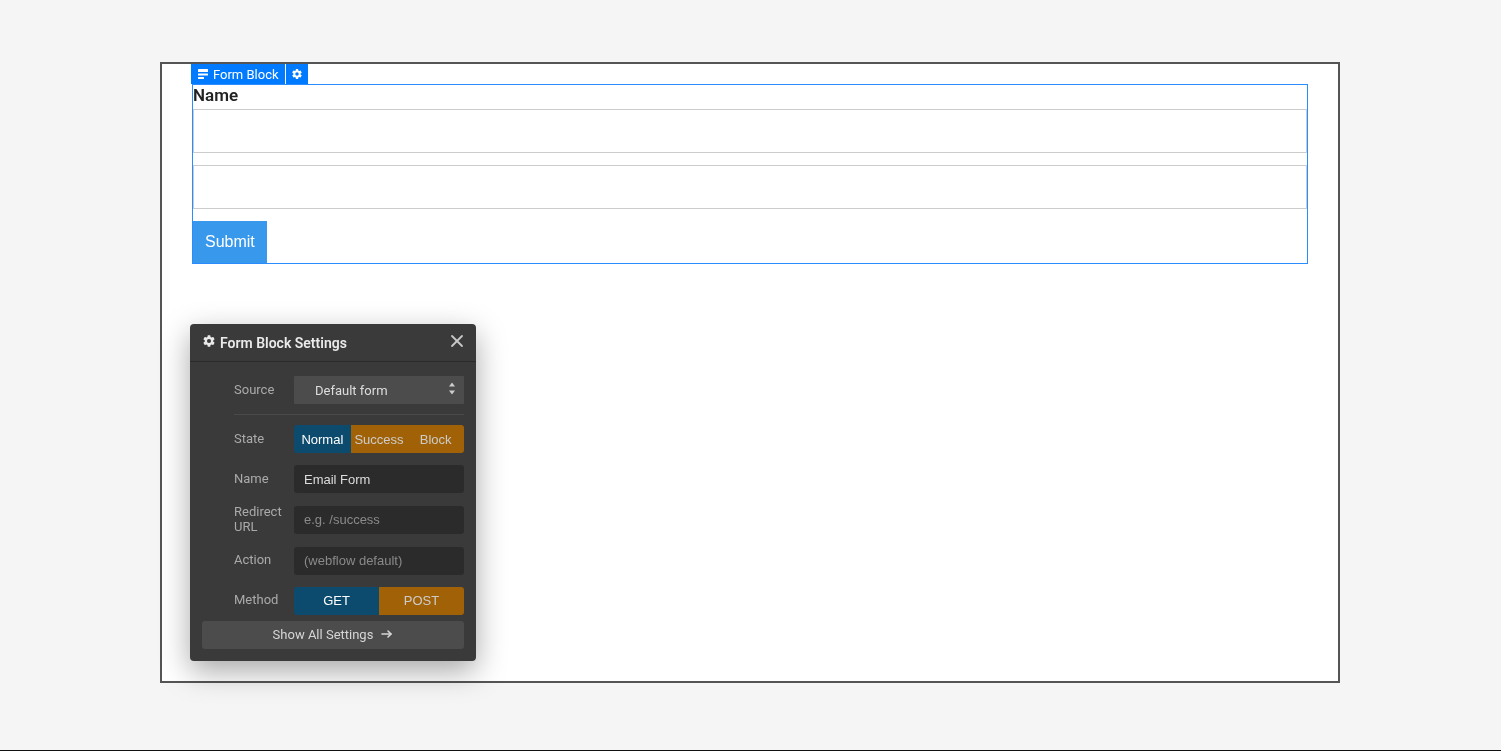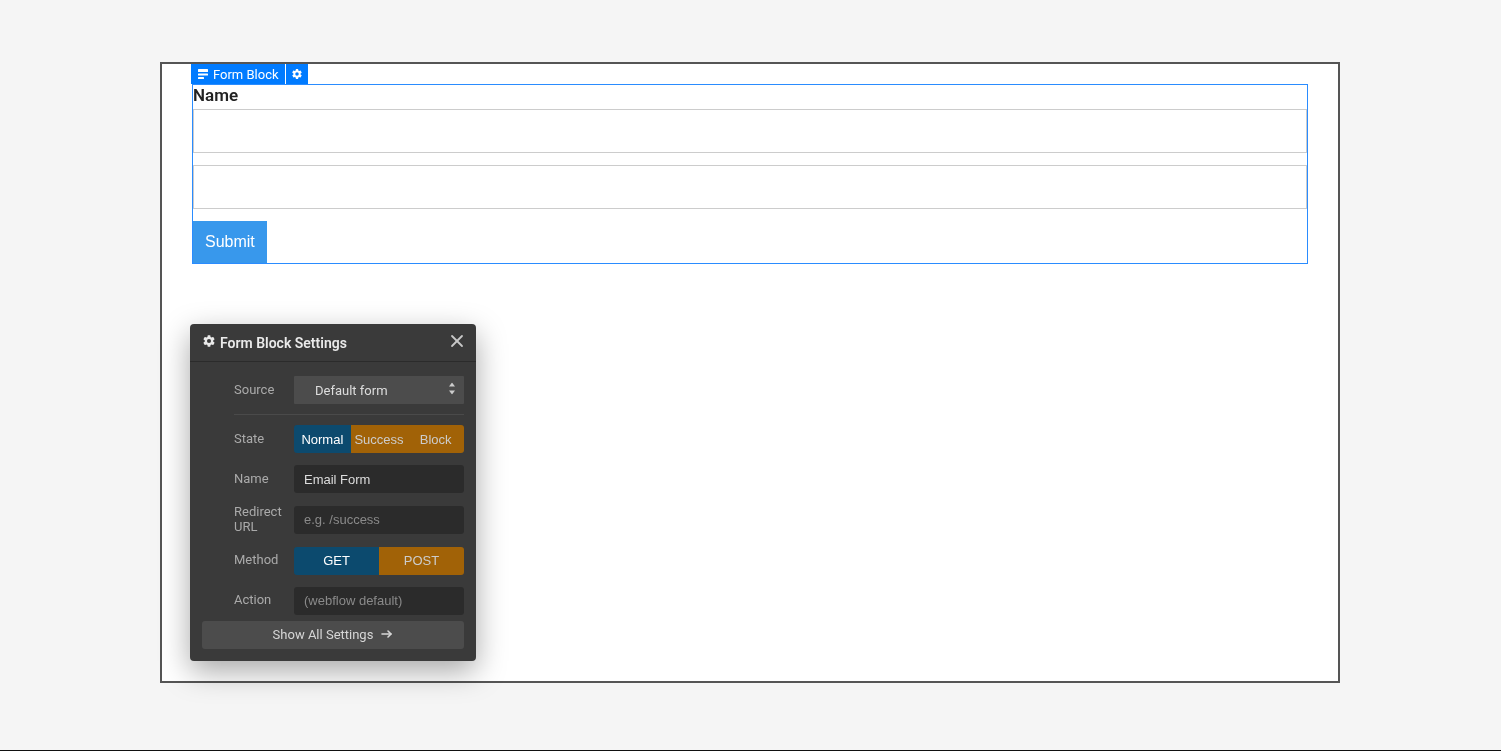--- a/index.html
+++ b/index.html
@@ -295,33 +295,33 @@
     </div>
 
     <div class="panel-row">
       <div class="row-label">Redirect URL</div>
       <div class="row-control">
         <input class="dark-input" type="text" placeholder="e.g. /success" style="">
       </div>
     </div>
 
     <div class="panel-row">
+      <div class="row-label">Action</div>
+      <div class="row-control">
+        <input class="dark-input" type="text" placeholder="(webflow default)" style="">
+      </div>
+    </div>
+
+    <div class="panel-row">
       <div class="row-label">Method</div>
       <div class="row-control">
         <div class="seg-group">
           <button class="seg-btn active">GET</button>
           <button class="seg-btn">POST</button>
         </div>
-      </div>
-    </div>
-
-    <div class="panel-row">
-      <div class="row-label">Action</div>
-      <div class="row-control">
-        <input class="dark-input" type="text" placeholder="(webflow default)" style="">
       </div>
     </div>
 
     <div class="show-all">
       <span>Show All Settings</span>
       <span>
         <svg width="12" height="10" viewBox="0 0 12 10" fill="none" stroke="#d6d6d6" stroke-width="1.6" stroke-linecap="round" stroke-linejoin="round">
           <line x1="1" y1="5" x2="10" y2="5"></line>
             <polyline points="7,2 10,5 7,8"></polyline>
         </svg>

